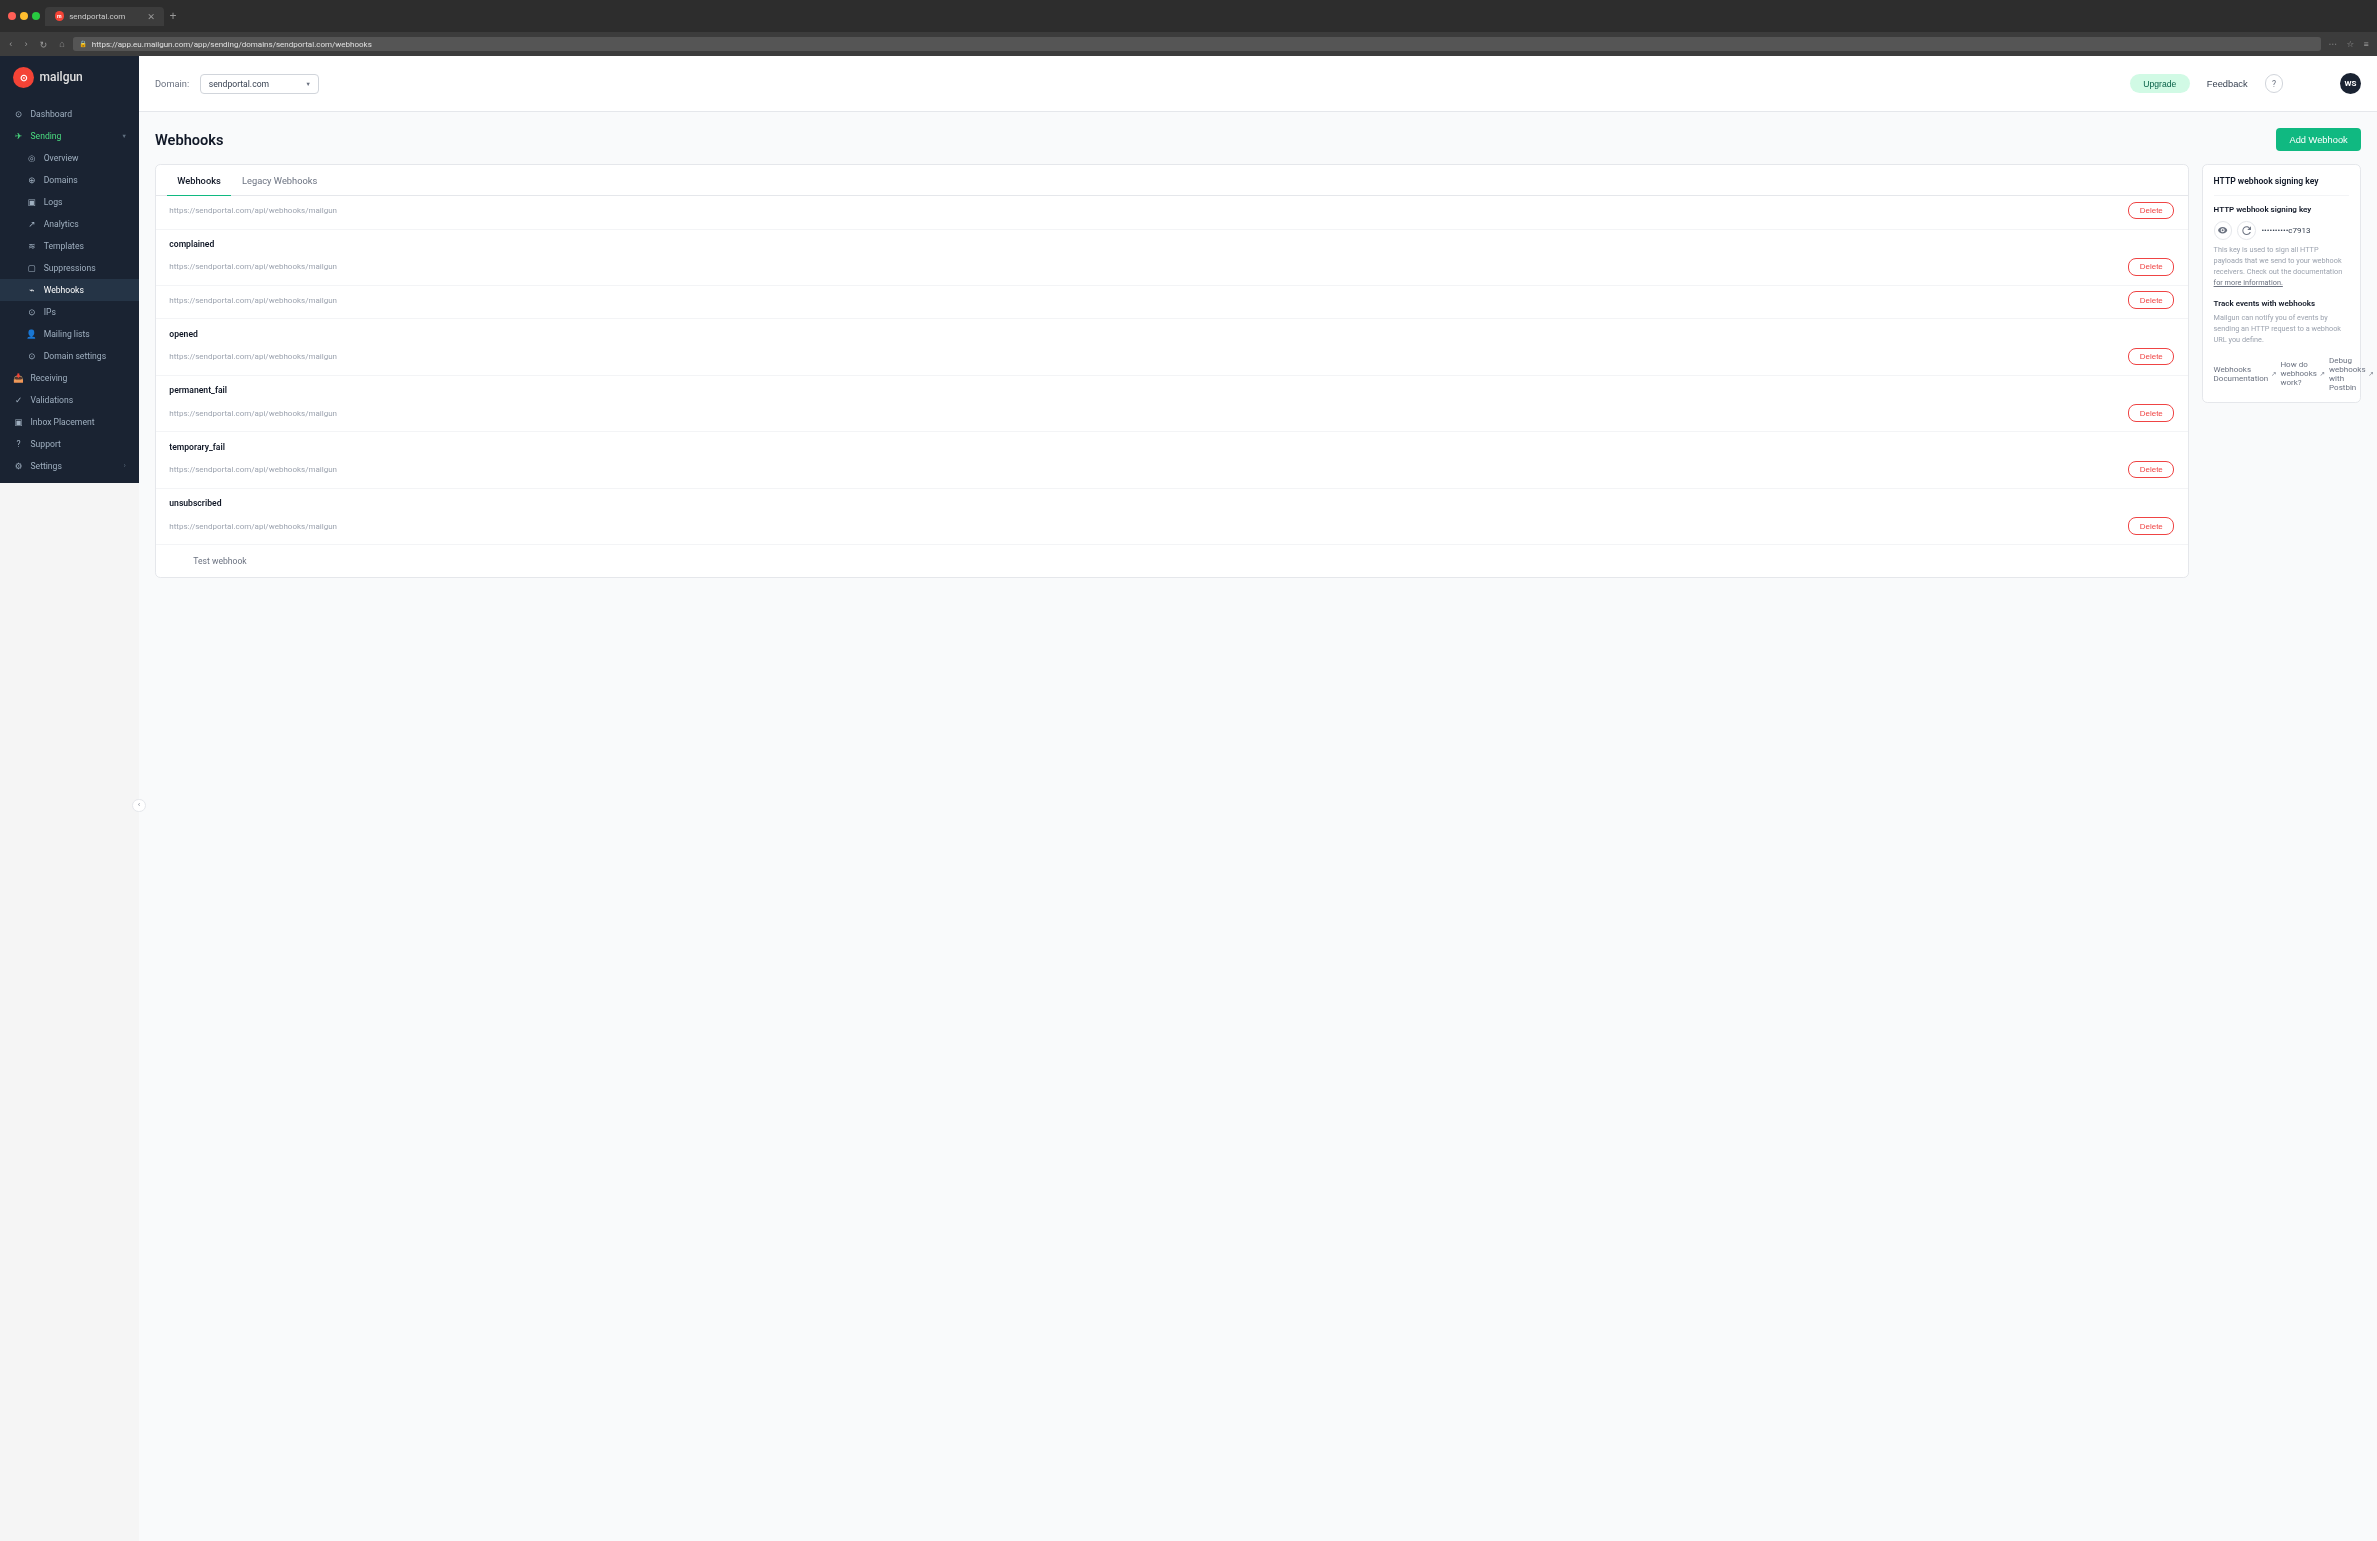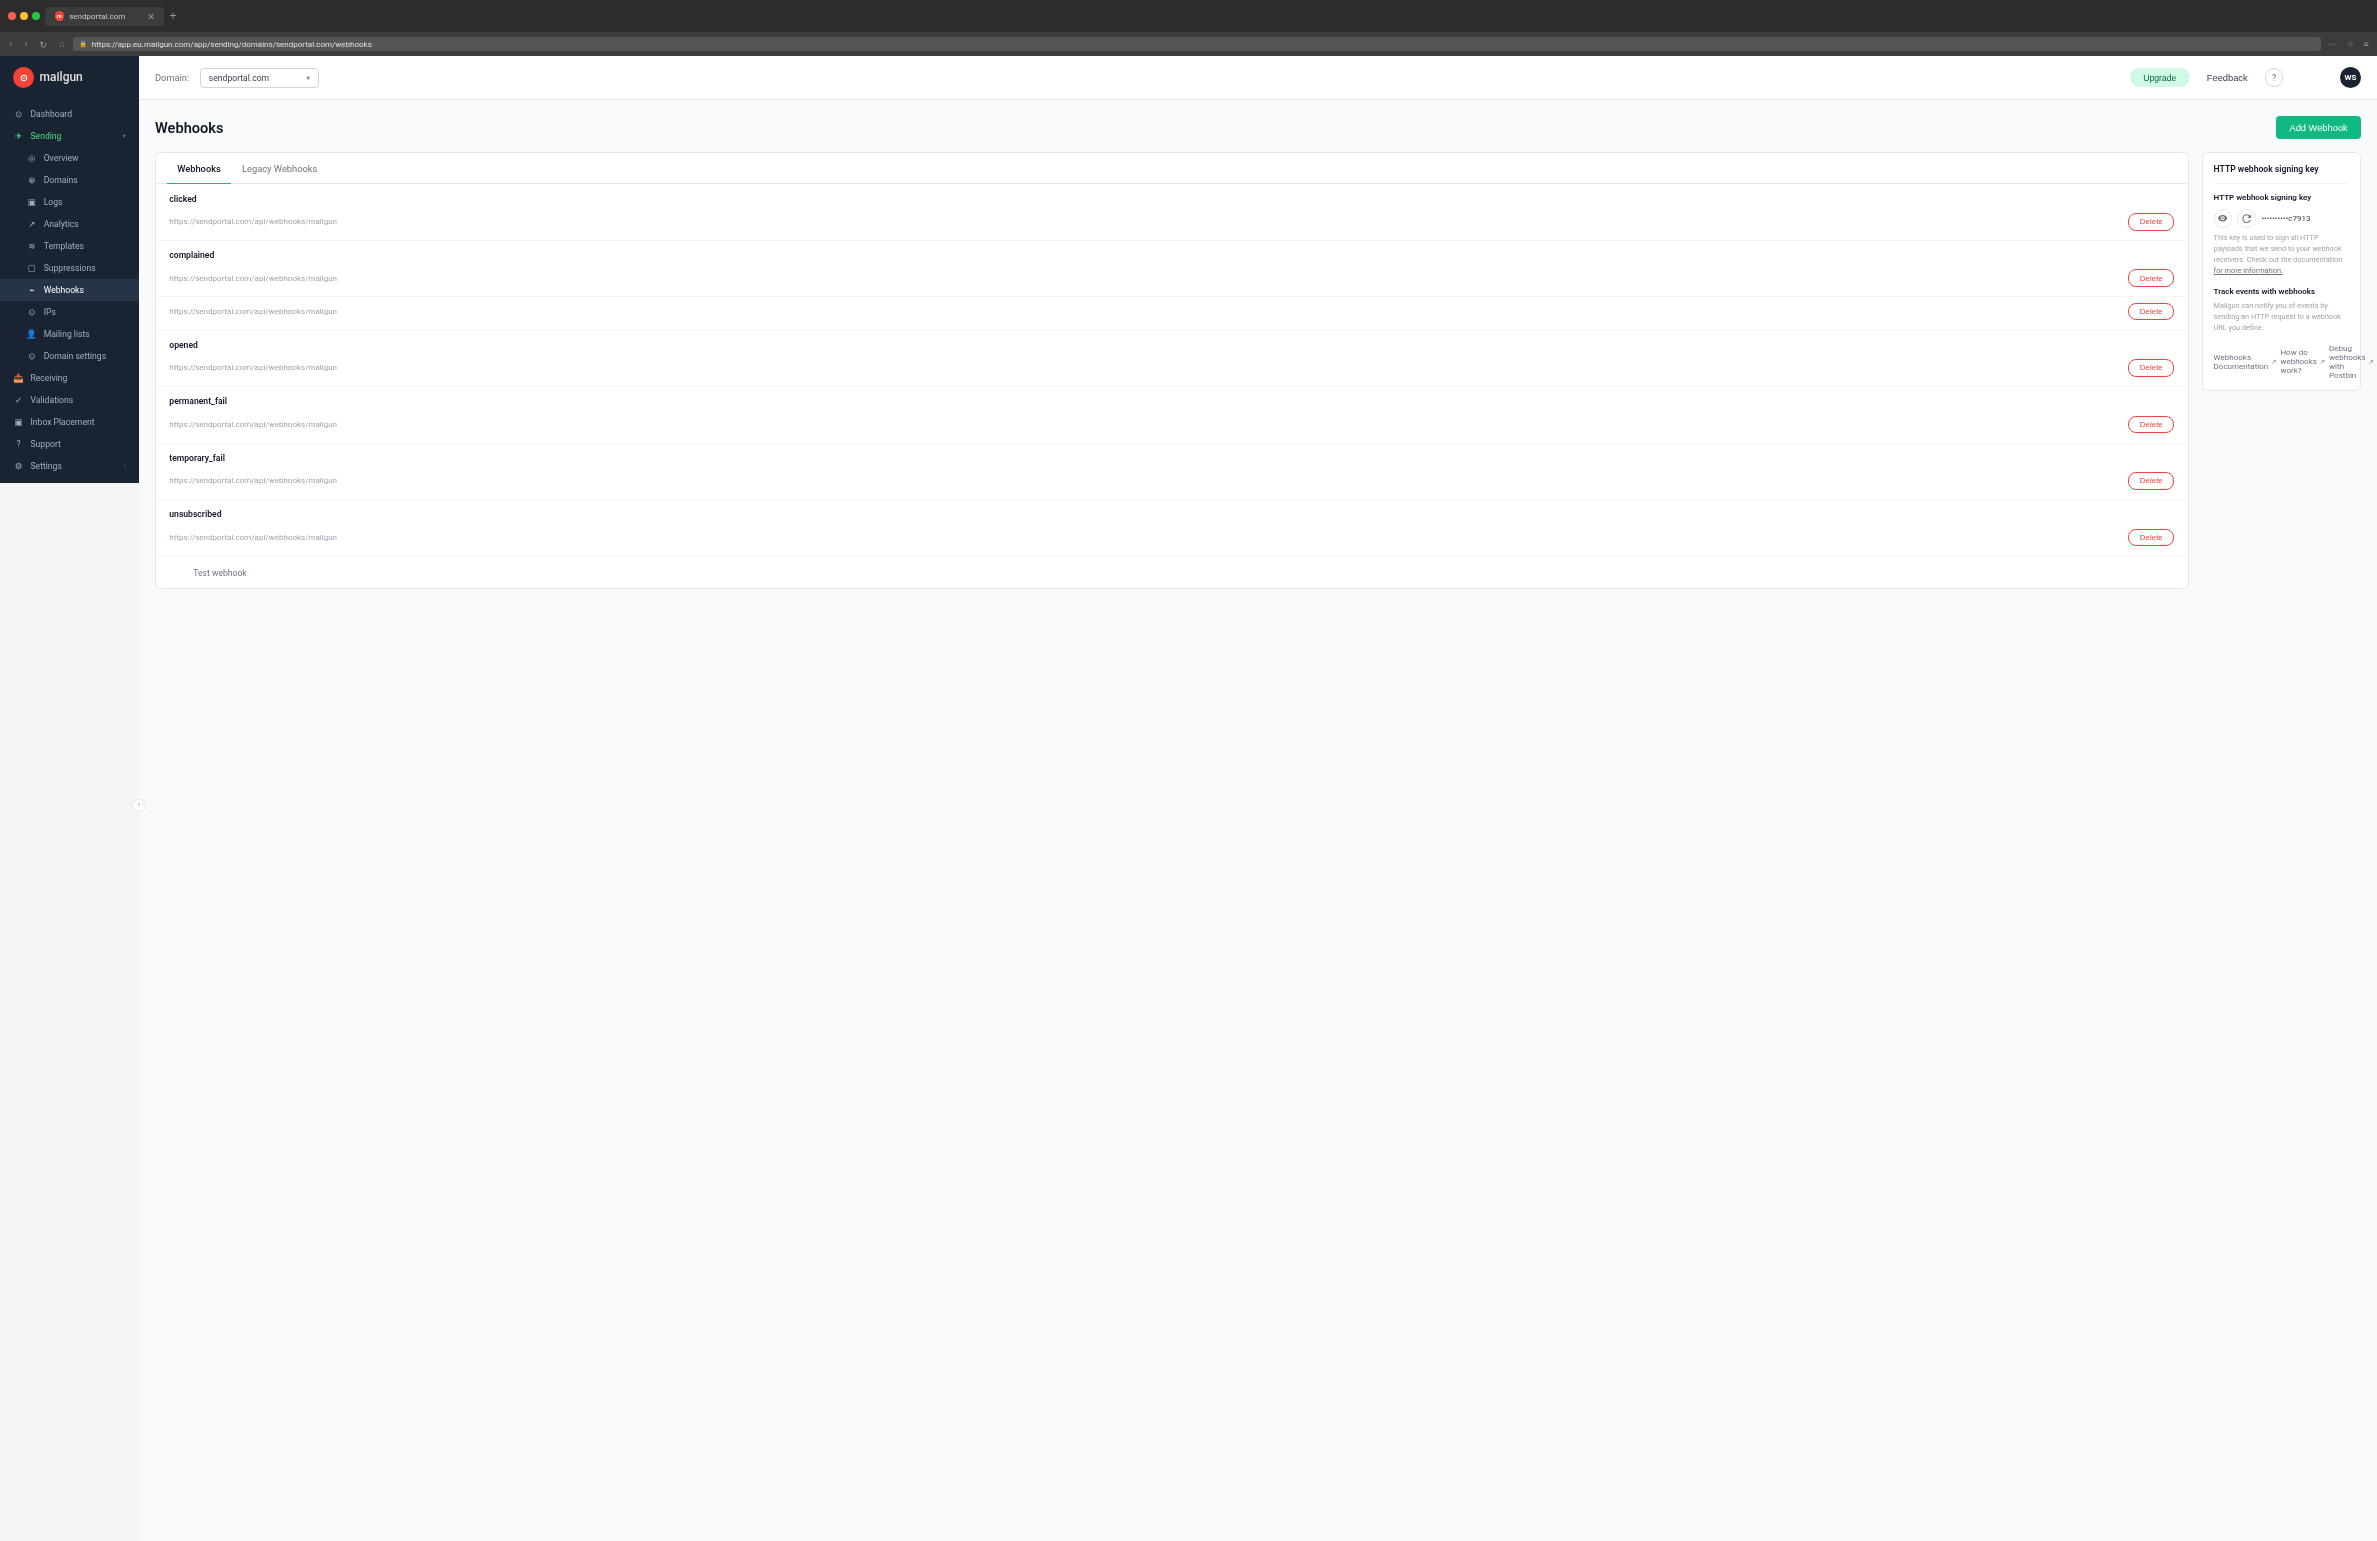--- a/index.html
+++ b/index.html
@@ -116,21 +116,21 @@
     .nav-item .nav-label { flex: 1; }
     .nav-item .nav-chevron { font-size: 6.6px; color: #607080; }
     .nav-item.sub-item { padding-left: 26.5px; }
     .sending-parent { display: flex; align-items: center; gap: 6.6px; padding: 6px 13.3px; color: #4ade80; font-size: 8.6px; cursor: pointer; }
     .sending-parent .nav-icon { color: #4ade80; }
 
     
     .header {
       background: #fff;
       border-bottom: 0.7px solid #e5e7eb;
-      height: 44px;
+      height: 56px;
       display: flex;
       align-items: center;
       padding: 0 16px;
       gap: 10.6px;
       flex-shrink: 0;
     }
     .domain-label { color: #6b7280; font-size: 9.3px; }
     .domain-select {
       display: flex;
       align-items: center;
@@ -475,21 +475,20 @@
 
         <div class="webhooks-panel">
           <div class="tabs-header">
             <div class="tab-item active">Webhooks</div>
             <div class="tab-item">Legacy Webhooks</div>
           </div>
 
           <div class="webhook-list">
 
             <div class="webhook-section">
-              <div class="webhook-name">clicked</div>
               <div class="webhook-url-row">
                 <span class="webhook-url">https://sendportal.com/api/webhooks/mailgun</span>
                 <button class="delete-btn">Delete</button>
               </div>
             </div>
 
             <div class="webhook-section">
               <div class="webhook-name">complained</div>
               <div class="webhook-url-row">
                 <span class="webhook-url">https://sendportal.com/api/webhooks/mailgun</span>

